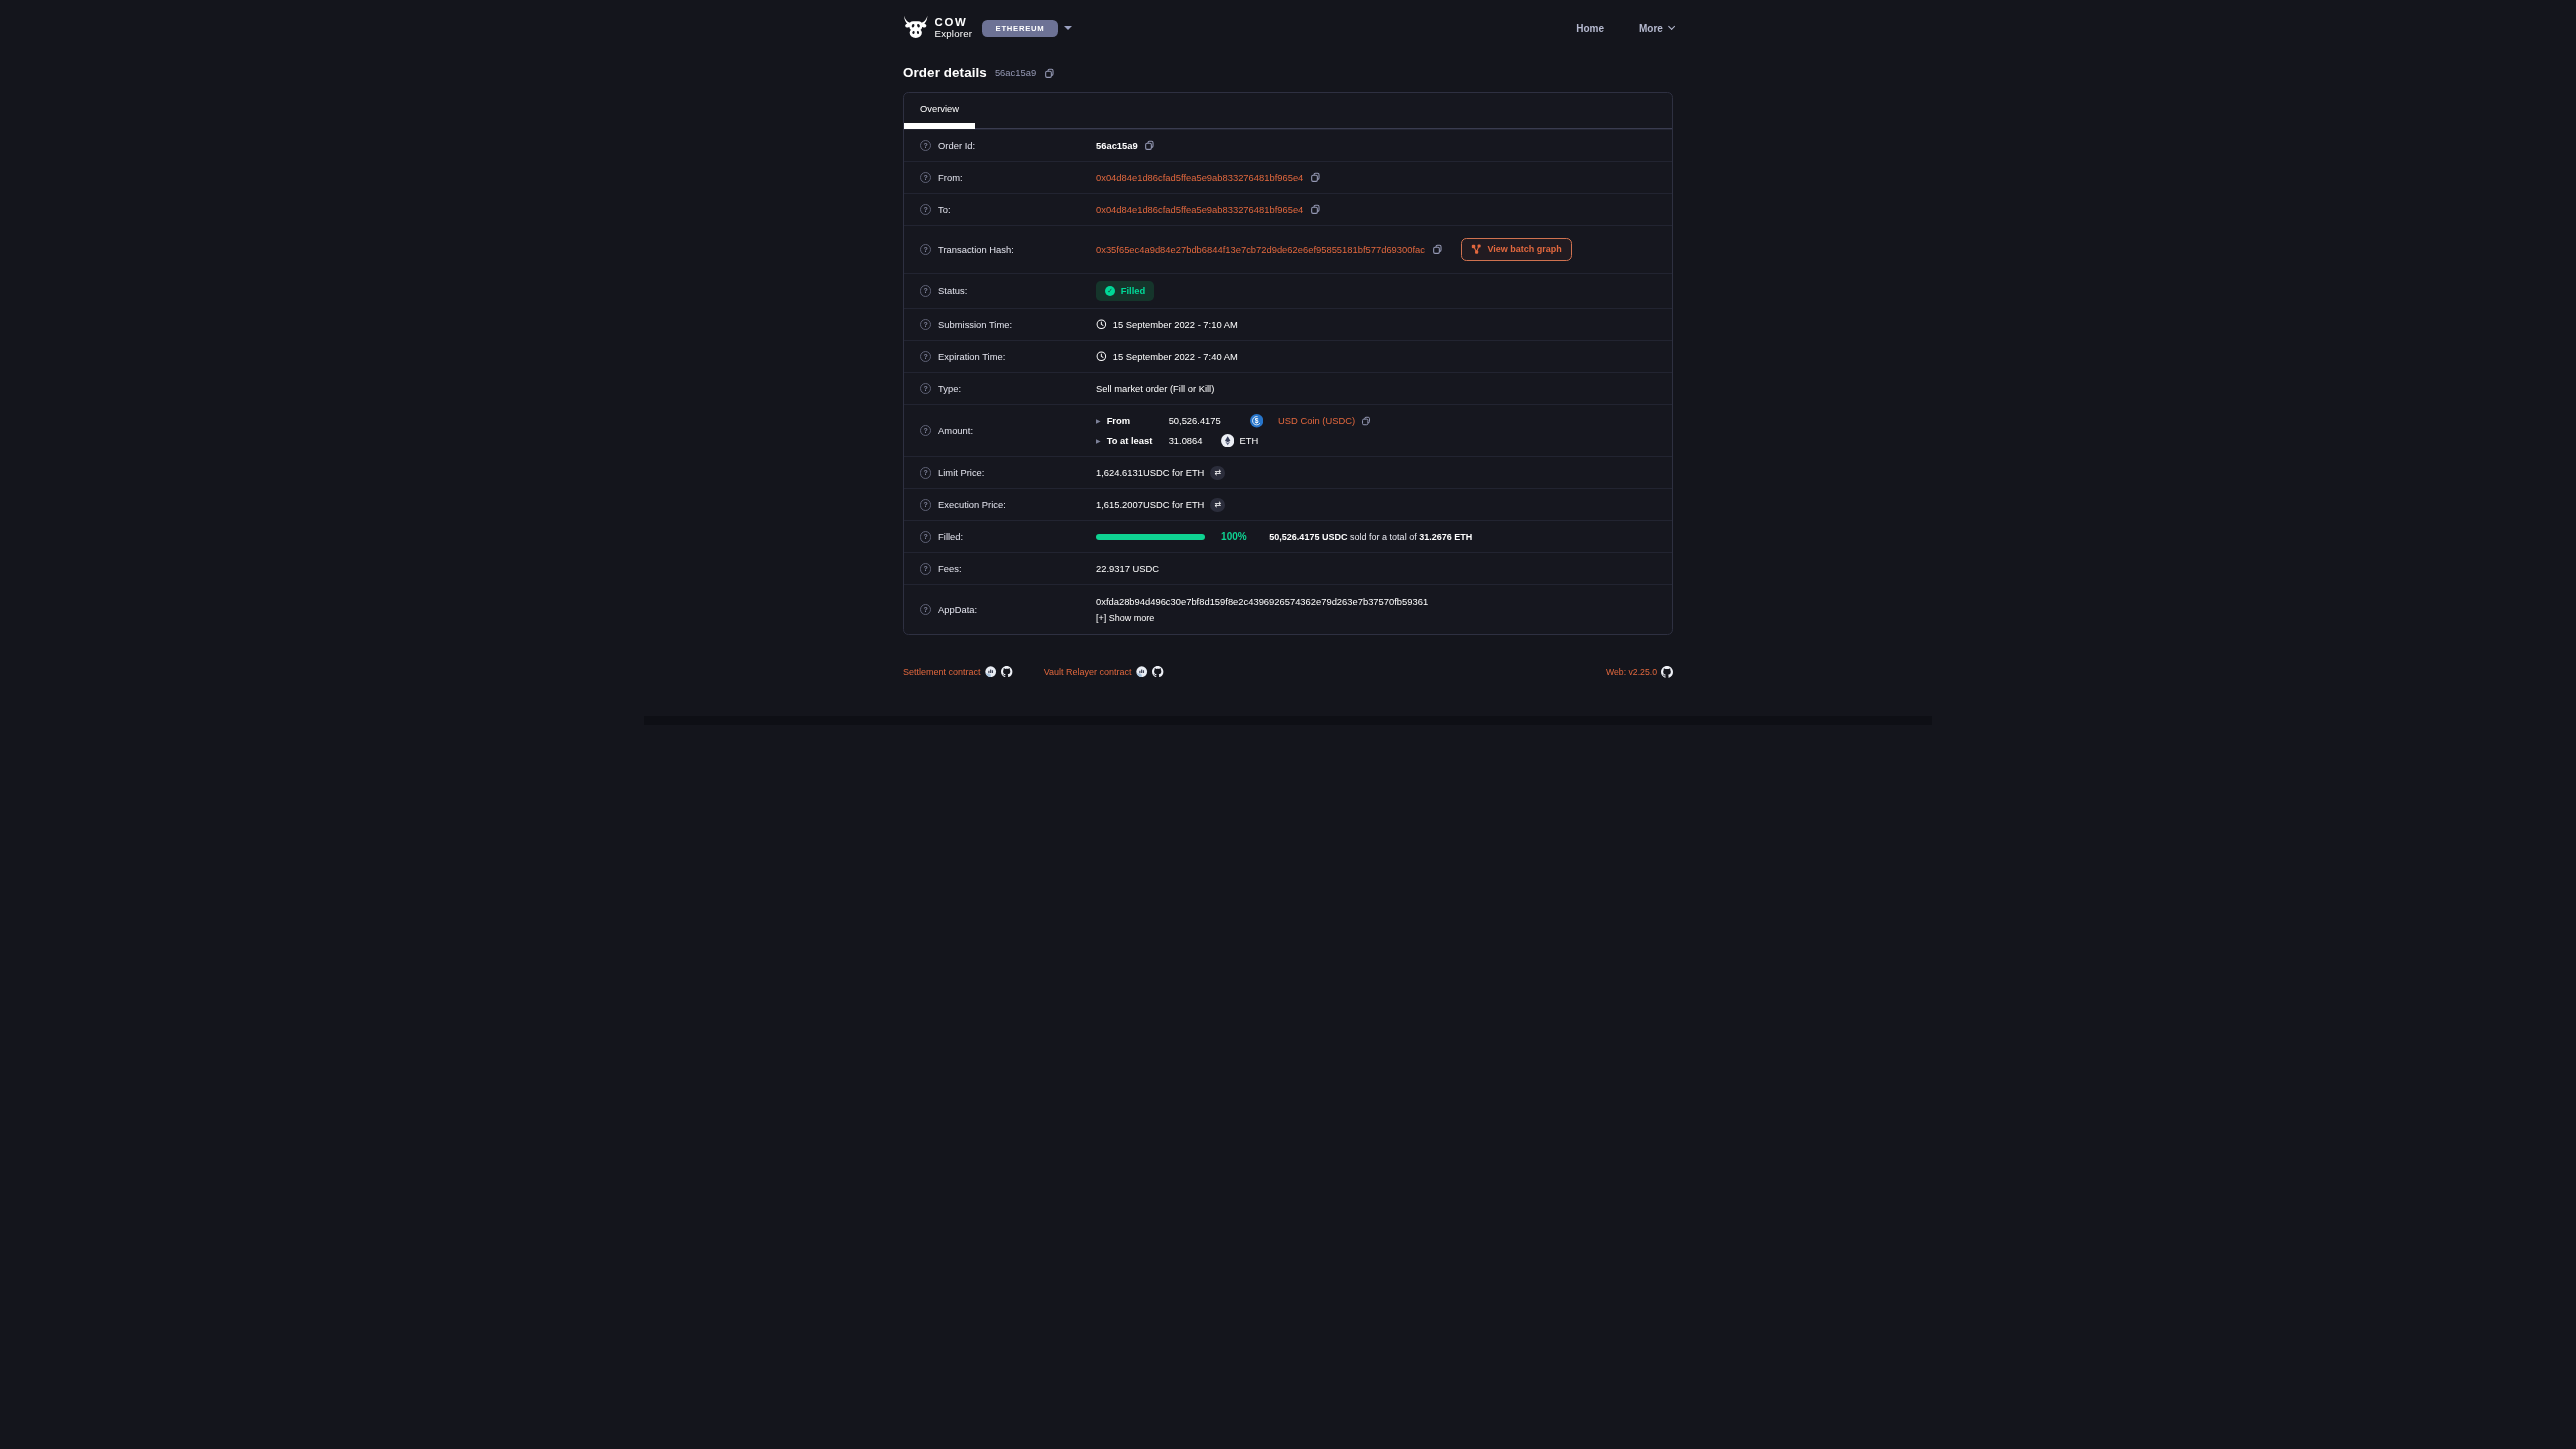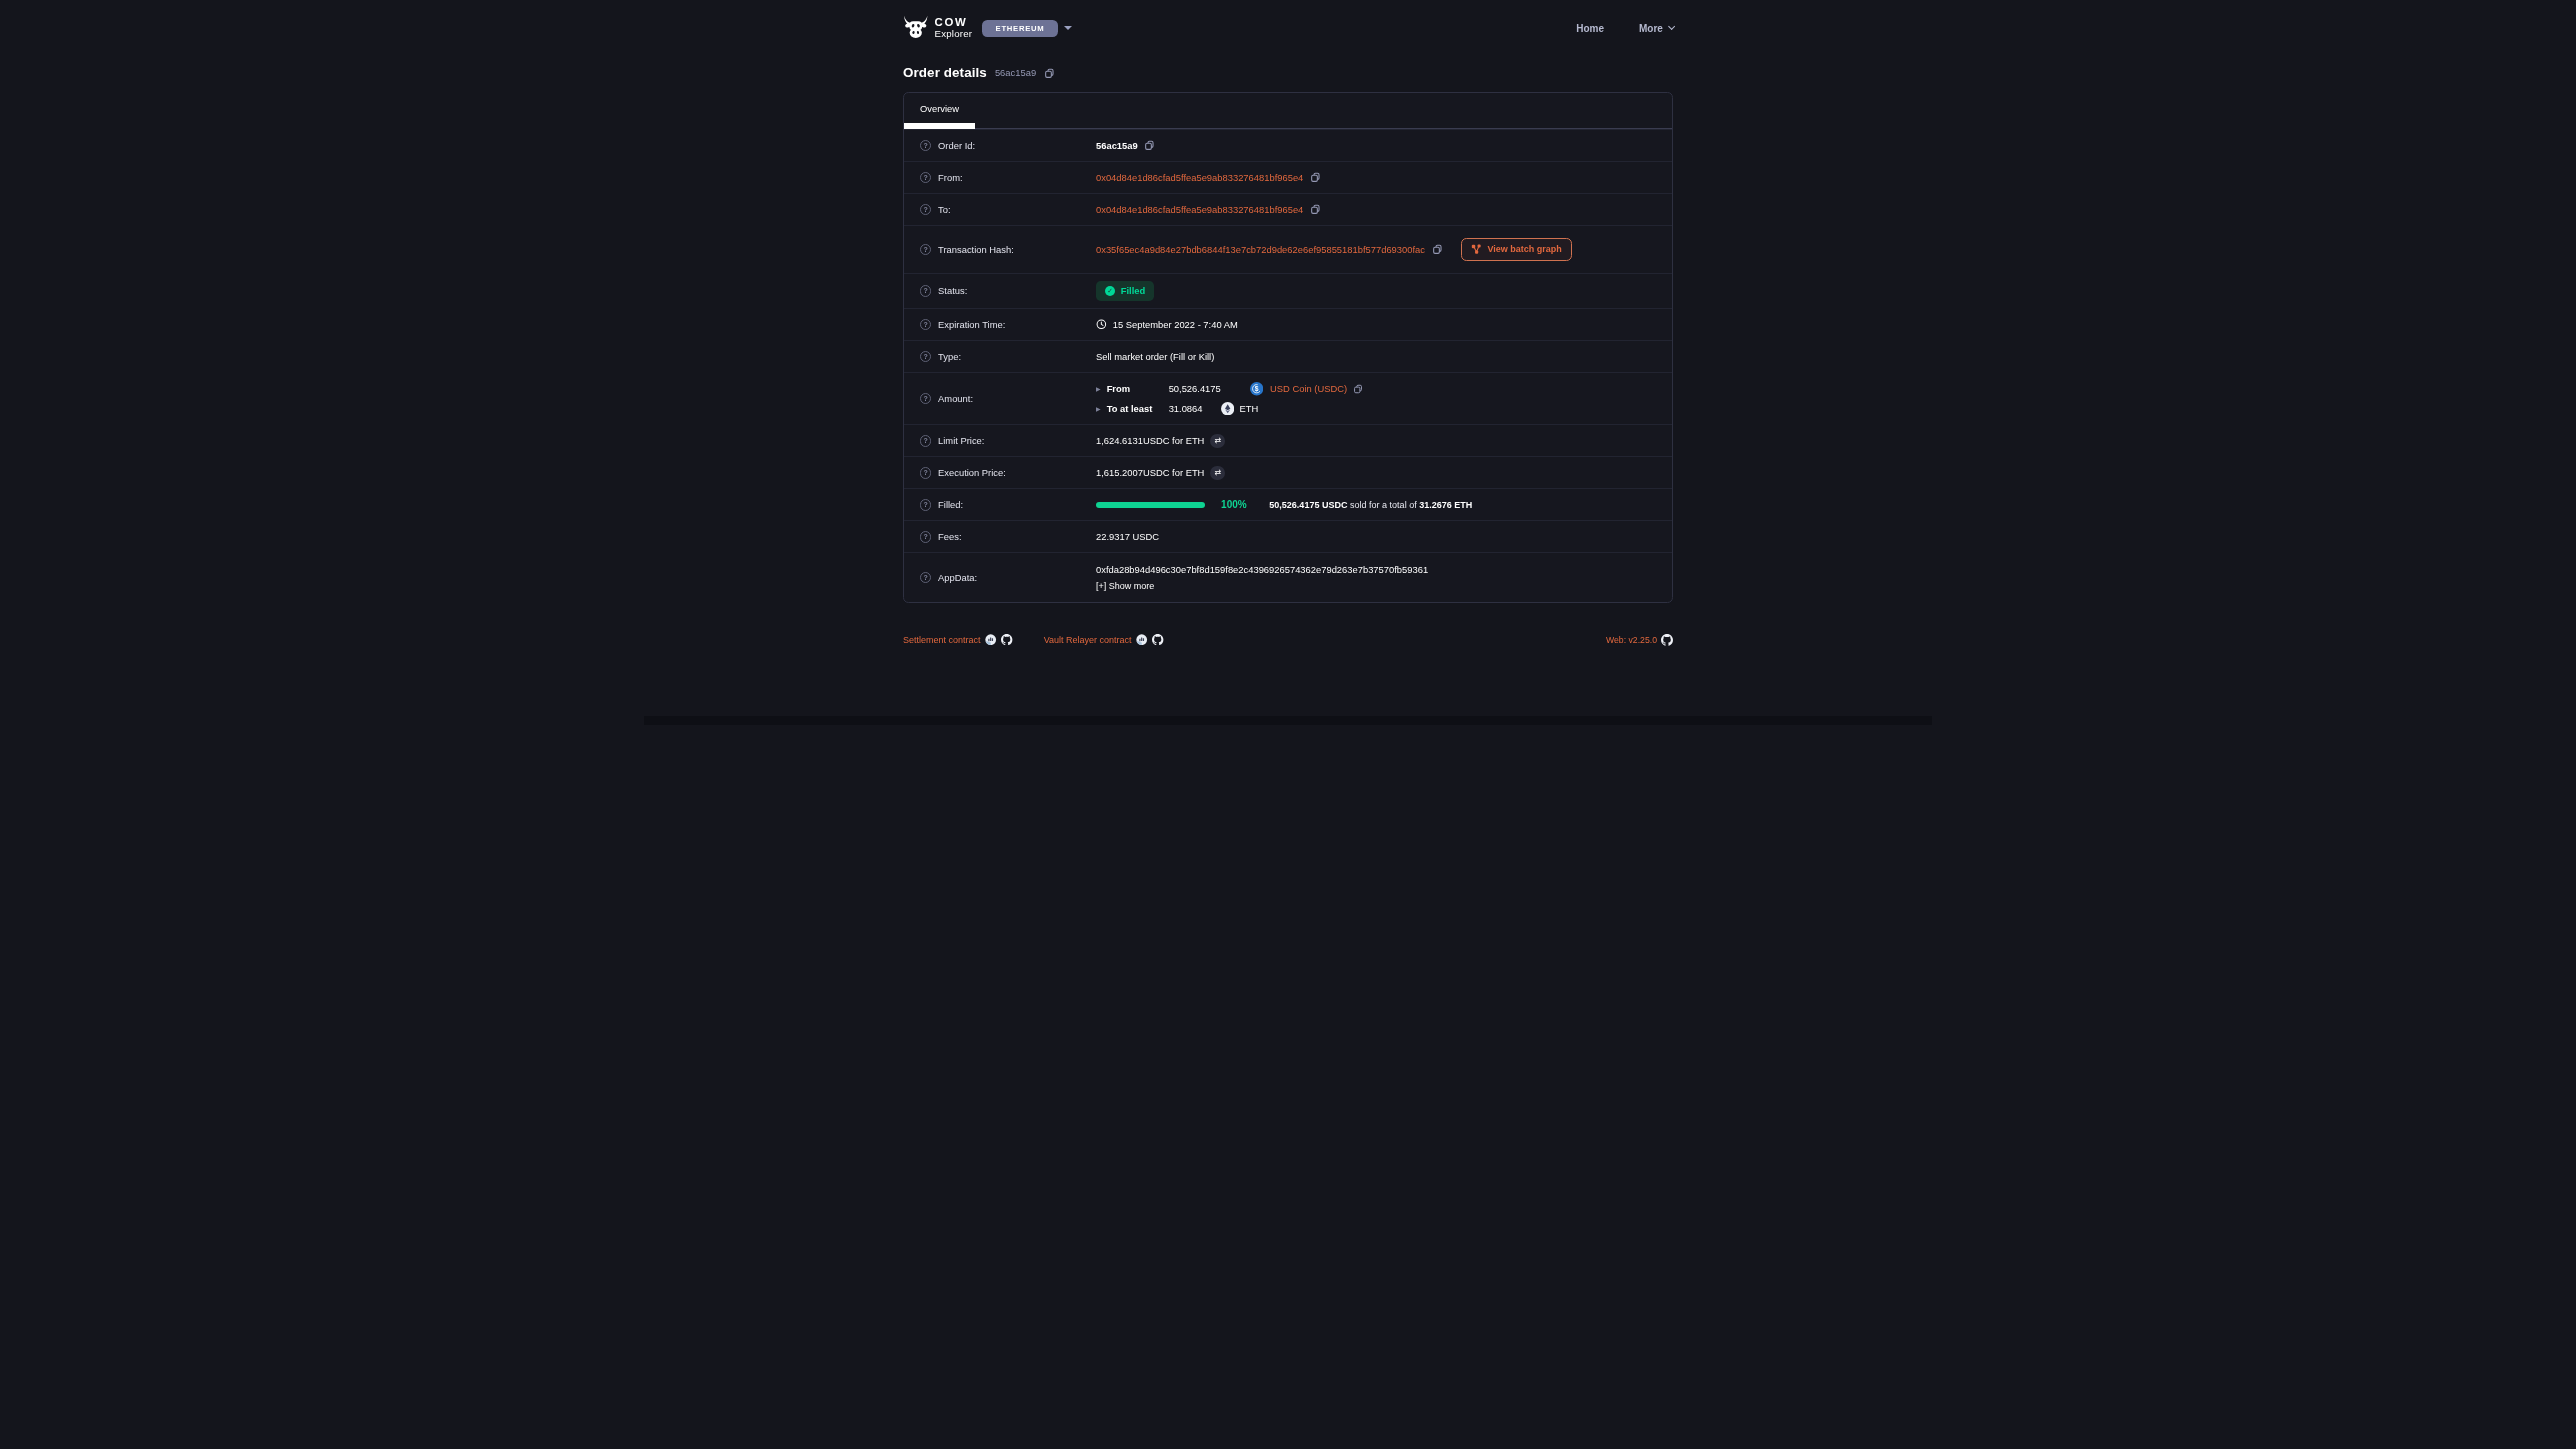--- a/index.html
+++ b/index.html
@@ -66,21 +66,21 @@
     font-size:6.7px; font-weight:800; display:flex; align-items:center; justify-content:center; }
 
   .time-val { display:flex; align-items:center; gap:6px; }
 
   
   .amount-lines { display:flex; flex-direction:column; gap:6px; padding:5.4px 0; }
   .amount-line { display:flex; align-items:center; }
   .tri { color:#7d8199; font-size:6px; margin-right:6px; }
   .amt-label { font-weight:700; color:#fff; width:62px; }
   .amt-num { width:81px; }
-  .token-link { color:#e2683e; margin-left:7px; margin-right:5.4px; cursor:pointer; }
+  .token-link { color:#e2683e; margin-left:15px; margin-right:5.4px; cursor:pointer; }
   .token-ic { display:flex; }
 
   .price-val { display:flex; align-items:center; gap:6px; }
   .swap-circle { width:14.8px; height:14.8px; border-radius:50%; background:#2b2d3b; color:#fff;
     display:flex; align-items:center; justify-content:center; font-size:8px; cursor:pointer; border:none; }
 
   .progress-wrap { display:flex; align-items:center; }
   .progress { width:109px; height:6.7px; border-radius:4px; background:#0ed392; }
   .pct { color:#0ed392; font-weight:800; font-size:10px; margin-left:9.4px; }
   .fill-summary { margin-left:16px; font-size:9px; color:#e9eaf2; }
@@ -239,20 +239,33 @@
         <span>Status:</span>
         </div>
       <div class="row-value">
         <span class="status-badge">
           <span class="check-dot">✓</span>
           <span>Filled</span>
         </span>
       </div>
     </div>
 
+    <div class="row">
+      <div class="row-label">
+          <span class="help">?</span>
+        <span>Submission Time:</span>
+        </div>
+      <div class="row-value time-val">
+        <svg width="10.7" height="10.7" viewBox="0 0 16 16">
+            <circle cx="8" cy="8" r="6.4" fill="none" stroke="#fff" stroke-width="1.5"></circle>
+            <path d="M8 4.6V8l2.4 1.6" fill="none" stroke="#fff" stroke-width="1.5" stroke-linecap="round"></path>
+          </svg>
+        <span>15 September 2022 - 7:10 AM</span>
+      </div>
+    </div>
 
     <div class="row">
       <div class="row-label">
           <span class="help">?</span>
         <span>Expiration Time:</span>
         </div>
       <div class="row-value time-val">
         <svg width="10.7" height="10.7" viewBox="0 0 16 16">
             <circle cx="8" cy="8" r="6.4" fill="none" stroke="#fff" stroke-width="1.5"></circle>
             <path d="M8 4.6V8l2.4 1.6" fill="none" stroke="#fff" stroke-width="1.5" stroke-linecap="round"></path>

